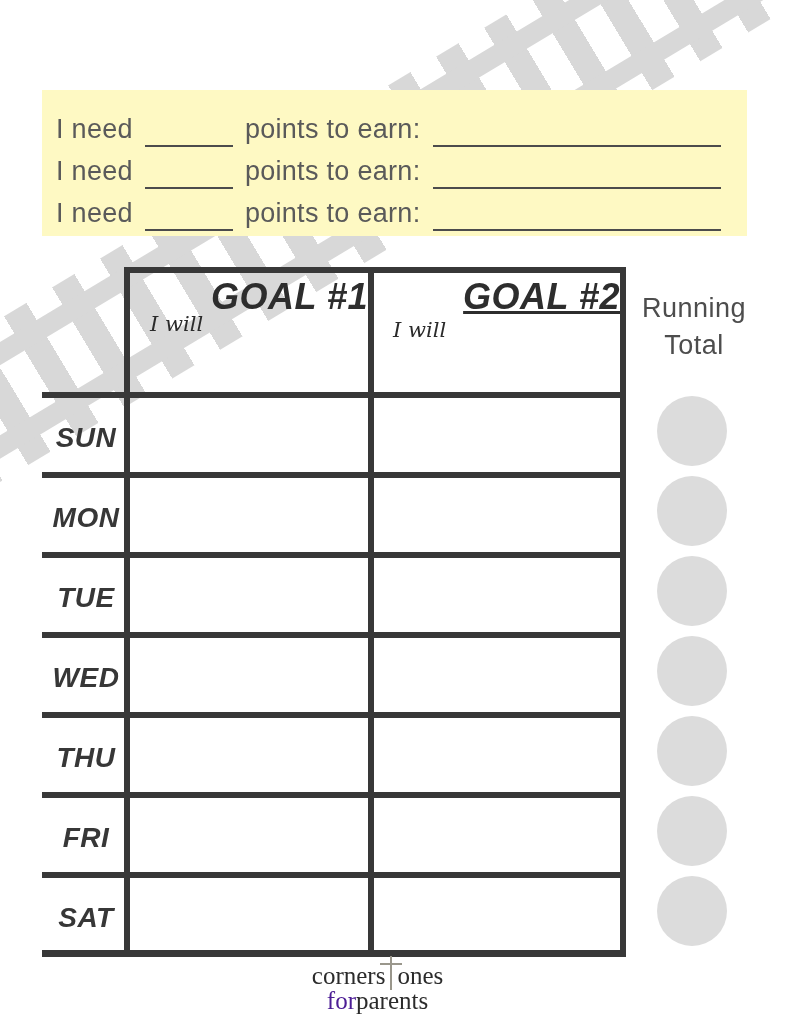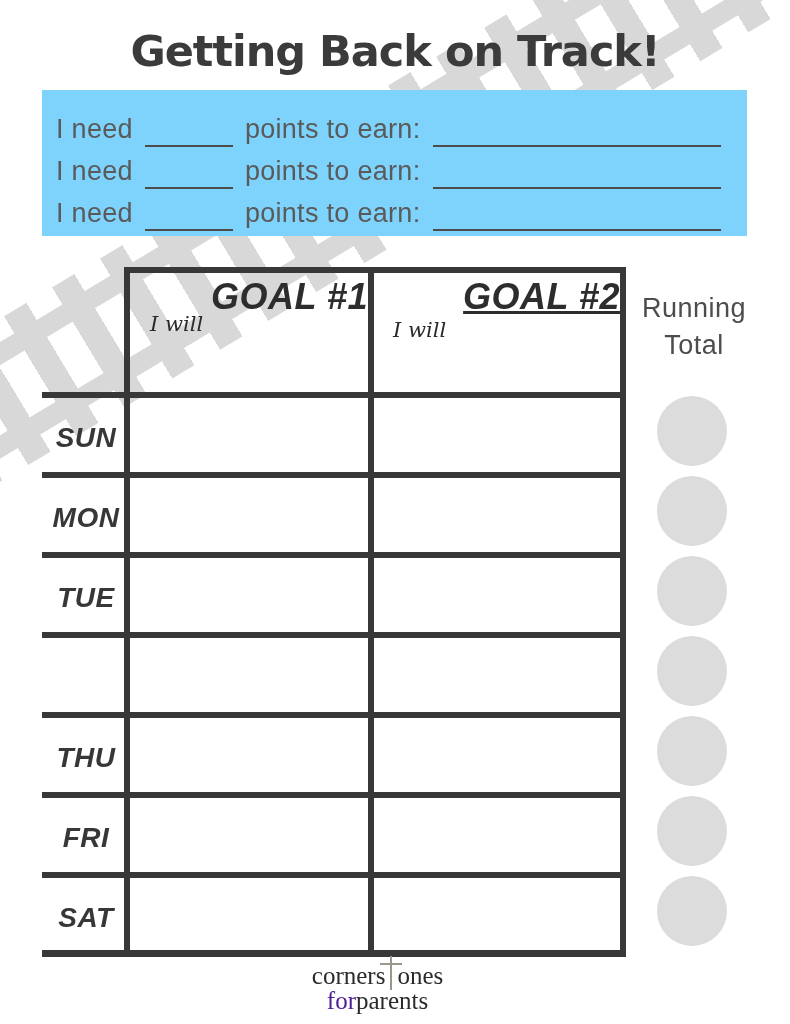--- a/index.html
+++ b/index.html
@@ -38,21 +38,21 @@
     font-size: 43px;
     letter-spacing: -1px;
     color: #3b3b3b;
     z-index: 3;
   }
 
   
   .goal-box {
     position: absolute; left: 42px; top: 90px;
     width: 705px; height: 146px;
-    background: #7dd3fc;
+    background: #fef9c3;
     padding: 15px 26px 0 14px;
     z-index: 2;
   }
   .need-line {
     display: flex; align-items: flex-end;
     height: 42px;
     font-size: 27px; color: #5a5a5a; letter-spacing: 0.3px;
   }
   .need-line .lead { margin-right: 12px; padding-bottom: 2px; }
   .need-line .mid  { margin: 6px 12px 0 12px; padding-bottom: 2px; }
@@ -139,21 +139,20 @@
 <body>
 
 <div class="page">
 
   <div class="track">
     <div class="ties"></div>
     <div class="rail top"></div>
     <div class="rail bottom"></div>
   </div>
 
-  <div class="title">Getting Back on Track!</div>
 
   <div class="goal-box">
     <div class="need-line">
       <span class="lead">I need</span>
       <span class="blank short"></span>
       <span class="mid">points to earn:</span>
       <span class="blank long"></span>
     </div>
     <div class="need-line">
       <span class="lead">I need</span>
@@ -183,20 +182,21 @@
   <div class="tline" style="left:42px; top:950px; width:584px; height:7px;"></div>
 
   <div class="goal-header" style="left:130px; top:276px; width:238px;">GOAL #1</div>
   <div class="goal-header" style="left:374px; top:276px; width:246px;text-decoration:underline;">GOAL #2</div>
   <div class="i-will" style="left:150px; top:312px;">I will</div>
   <div class="i-will" style="left:393px; top:318px;">I will</div>
 
   <div class="day-label" style="top:478px;">MON</div>
   <div class="day-label" style="top:398px;">SUN</div>
   <div class="day-label" style="top:558px;">TUE</div>
+  <div class="day-label" style="top:638px;">WED</div>
   <div class="day-label" style="top:718px;">THU</div>
   <div class="day-label" style="top:798px;">FRI</div>
   <div class="day-label" style="top:878px;">SAT</div>
 
   <div class="running-total">
     <div>Running</div>
     <div>Total</div>
   </div>
   <div class="rt-circle" style="top:396px;"></div>
   <div class="rt-circle" style="top:476px;"></div>

